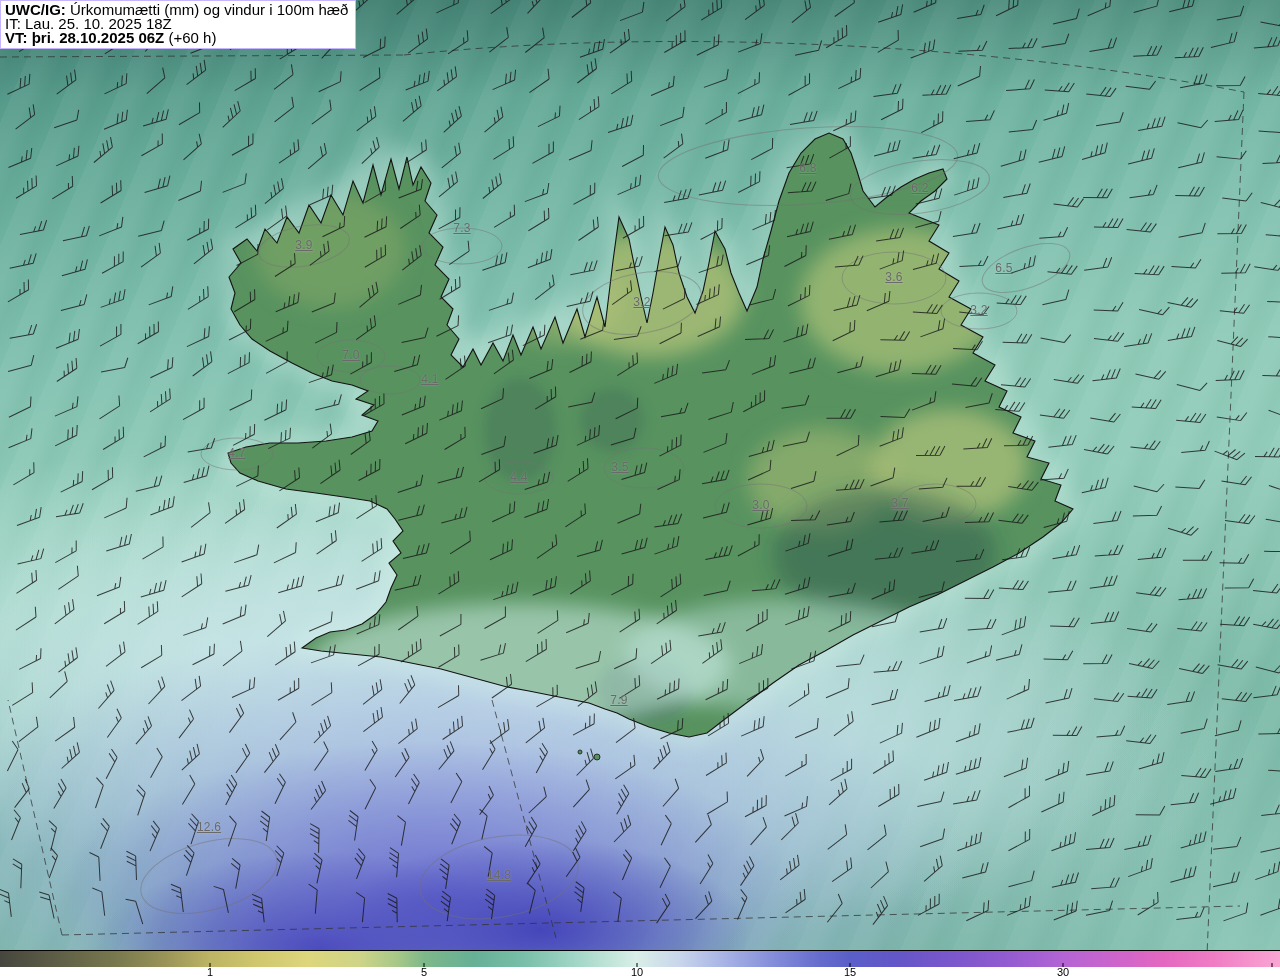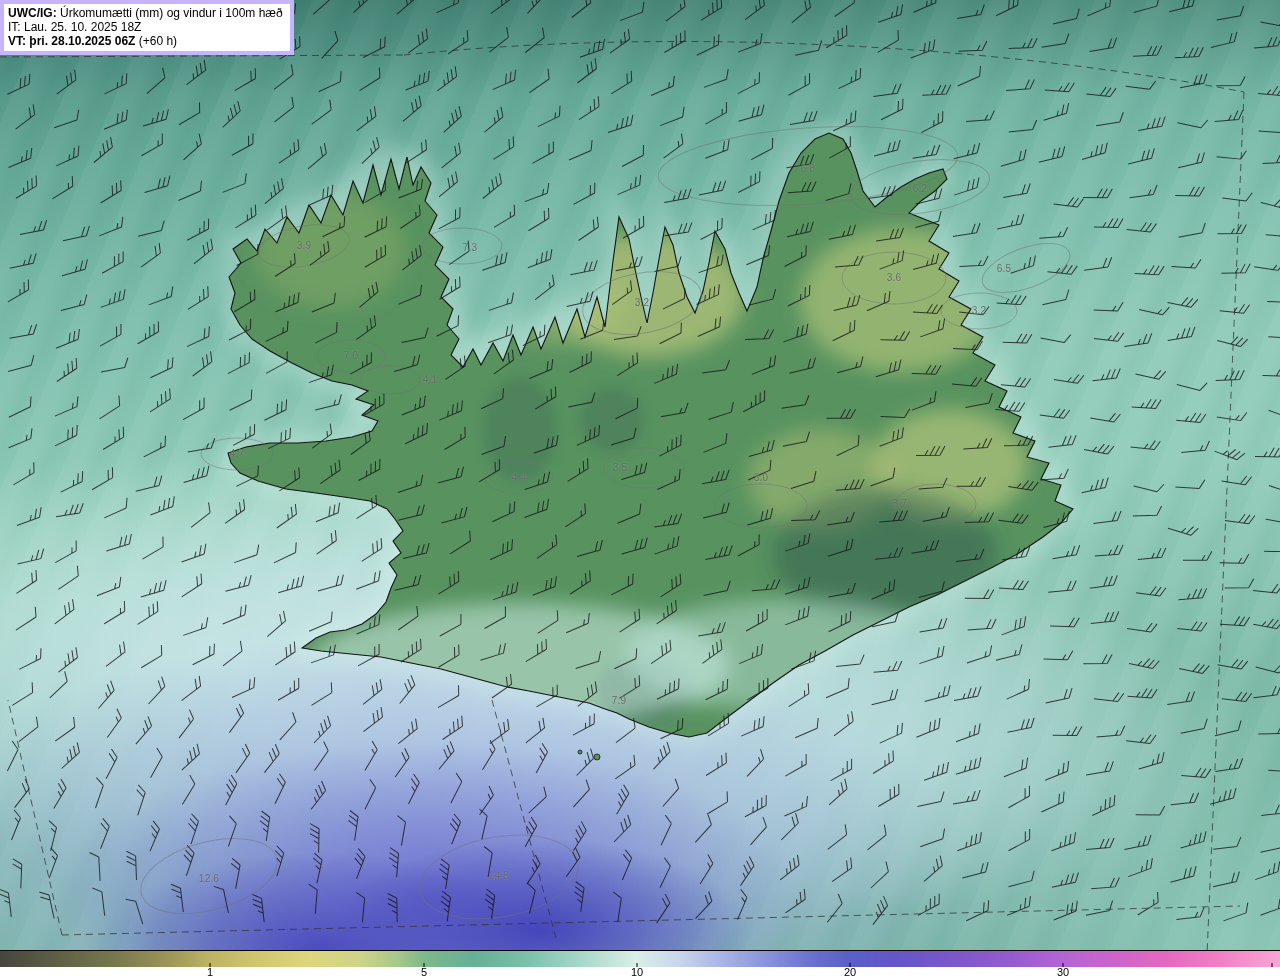--- a/index.html
+++ b/index.html
@@ -26,27 +26,28 @@
   }
   .ocean::after{
     content:"";position:absolute;inset:0;pointer-events:none;
     background:linear-gradient(180deg, rgba(10,50,40,0.18), rgba(10,50,40,0) 95px);
   }
   svg.maplayer{position:absolute;left:0;top:0;z-index:5;}
   
   .labels{position:absolute;left:0;top:0;width:1280px;height:950px;z-index:10;pointer-events:none;}
   .vlabel{
     position:absolute;transform:translate(-50%,-50%);
-    font-size:10px;color:#6a6a6a;letter-spacing:0.2px;
+    font-size:12px;color:#6a6a6a;letter-spacing:0.2px;
     text-shadow:0 0 2px rgba(255,255,255,0.25);
+    text-decoration:underline;
   }
   
   .titlebox{
-    position:absolute;left:0;top:0;z-index:30;background:#fff;border:4px solid #c4b5fd;
-    padding:2px 7px 3px 4px;font-size:12px;line-height:14px;color:#000;white-space:nowrap;
+    position:absolute;left:0;top:0;z-index:30;background:#fff;border:1px solid #c4b5fd;
+    padding:2px 7px 3px 4px;font-size:15px;line-height:14px;color:#000;white-space:nowrap;
   }
   .titlebox b{font-weight:bold;}
   
   .colorbar{position:absolute;left:0;bottom:0;width:1280px;height:28px;z-index:20;}
   .cb-grad{position:absolute;left:0;top:0;width:100%;height:17px;border-top:1px solid #000;box-sizing:border-box;}
   .cb-labels{position:absolute;left:0;top:17px;width:100%;height:11px;background:#fff;}
   .cb-tick-label{position:absolute;top:-1px;transform:translateX(-50%);font-size:11px;color:#000;}
   .cb-tick-mark{position:absolute;top:-4px;width:1px;height:4px;background:#000;transform:translateX(-50%);}
 </style>
 </head>
@@ -904,54 +905,54 @@
         <path d="M0,0L24,0M24,0L29,-9M19,0L22,-5" transform="translate(1176.4 919.4) rotate(-6.5)"></path>
         <path d="M0,0L24,0M24,0L29,-9" transform="translate(1223.5 920.9) rotate(-19.6)"></path>
         <path d="M0,0L24,0M24,0L29,-9M19,0L24,-9" transform="translate(1260.4 915.2) rotate(-19.5)"></path>
       </g>
   </svg>
 
   <div class="labels">
       <div class="vlabel" style="left: 808px; top: 168px;">6.8</div>
       <div class="vlabel" style="left: 920px; top: 188px;">6.2</div>
       <div class="vlabel" style="left: 304px; top: 245px;">3.9</div>
-      <div class="vlabel" style="left: 462px; top: 247px; margin-left: 8px;">7.3</div>
+      <div class="vlabel" style="left: 462px; top: 228px;">7.3</div>
       <div class="vlabel" style="left: 1004px; top: 268px;">6.5</div>
       <div class="vlabel" style="left: 894px; top: 277px;">3.6</div>
       <div class="vlabel" style="left: 642px; top: 302px;">3.2</div>
       <div class="vlabel" style="left: 979px; top: 310px;">3.2</div>
       <div class="vlabel" style="left: 351px; top: 355px;">7.0</div>
       <div class="vlabel" style="left: 390px; top: 379px; margin-left: 40px;">4.1</div>
       <div class="vlabel" style="left: 237px; top: 453px;">4.7</div>
       <div class="vlabel" style="left: 519px; top: 477px;">4.4</div>
       <div class="vlabel" style="left: 620px; top: 467px;">3.5</div>
-      <div class="vlabel" style="left: 761px; top: 477px;">3.0</div>
+      <div class="vlabel" style="left: 761px; top: 505px;">3.0</div>
       <div class="vlabel" style="left: 900px; top: 503px;">3.7</div>
       <div class="vlabel" style="left: 619px; top: 700px;">7.9</div>
-      <div class="vlabel" style="left: 209px; top: 878px;">12.6</div>
+      <div class="vlabel" style="left: 209px; top: 827px;">12.6</div>
       <div class="vlabel" style="left: 499px; top: 875px;">14.8</div>
     </div>
 
   <div class="titlebox">
     <div><b>UWC/IG:</b><span> Úrkomumætti (mm) og vindur i 100m hæð</span></div>
     <div>IT: Lau. 25. 10. 2025 18Z</div>
     <div><b>VT: þri. 28.10.2025 06Z</b><span> (+60 h)</span></div>
   </div>
 
   <div class="colorbar">
     <div class="cb-grad" style="background: linear-gradient(90deg, rgb(70, 70, 62) 0%, rgb(92, 92, 70) 4%, rgb(120, 120, 78) 9%, rgb(154, 148, 88) 13%, rgb(189, 180, 100) 16.4%, rgb(207, 198, 110) 20%, rgb(221, 214, 124) 24%, rgb(207, 212, 136) 28%, rgb(168, 200, 136) 31%, rgb(125, 184, 138) 33.2%, rgb(102, 176, 150) 37%, rgb(121, 191, 169) 41%, rgb(162, 214, 198) 45%, rgb(217, 239, 231) 49.7%, rgb(201, 214, 236) 53%, rgb(163, 175, 228) 57%, rgb(127, 136, 216) 61%, rgb(102, 108, 204) 64%, rgb(90, 95, 200) 66.4%, rgb(100, 86, 200) 70%, rgb(126, 87, 204) 75%, rgb(148, 92, 208) 79%, rgb(180, 100, 212) 83%, rgb(204, 100, 204) 87%, rgb(228, 104, 192) 91%, rgb(240, 126, 196) 95%, rgb(249, 166, 212) 100%);"></div>
     <div class="cb-labels">
         <div class="cb-tick-mark" style="left: 210px;"></div>
         <div class="cb-tick-label" style="left: 210px;">1</div>
         <div class="cb-tick-mark" style="left: 424px;"></div>
         <div class="cb-tick-label" style="left: 424px;">5</div>
         <div class="cb-tick-mark" style="left: 637px;"></div>
         <div class="cb-tick-label" style="left: 637px;">10</div>
         <div class="cb-tick-mark" style="left: 850px;"></div>
-        <div class="cb-tick-label" style="left: 850px;">20</div>
+        <div class="cb-tick-label" style="left: 850px;">15</div>
         <div class="cb-tick-mark" style="left: 1063px;"></div>
         <div class="cb-tick-label" style="left: 1063px;">30</div>
         <div class="cb-tick-mark" style="left: 1272px;"></div>
         <div class="cb-tick-label" style="left: 1272px; padding-left: 36px;">50</div>
       </div>
   </div>
 
 </div>
 
 </body></html>

